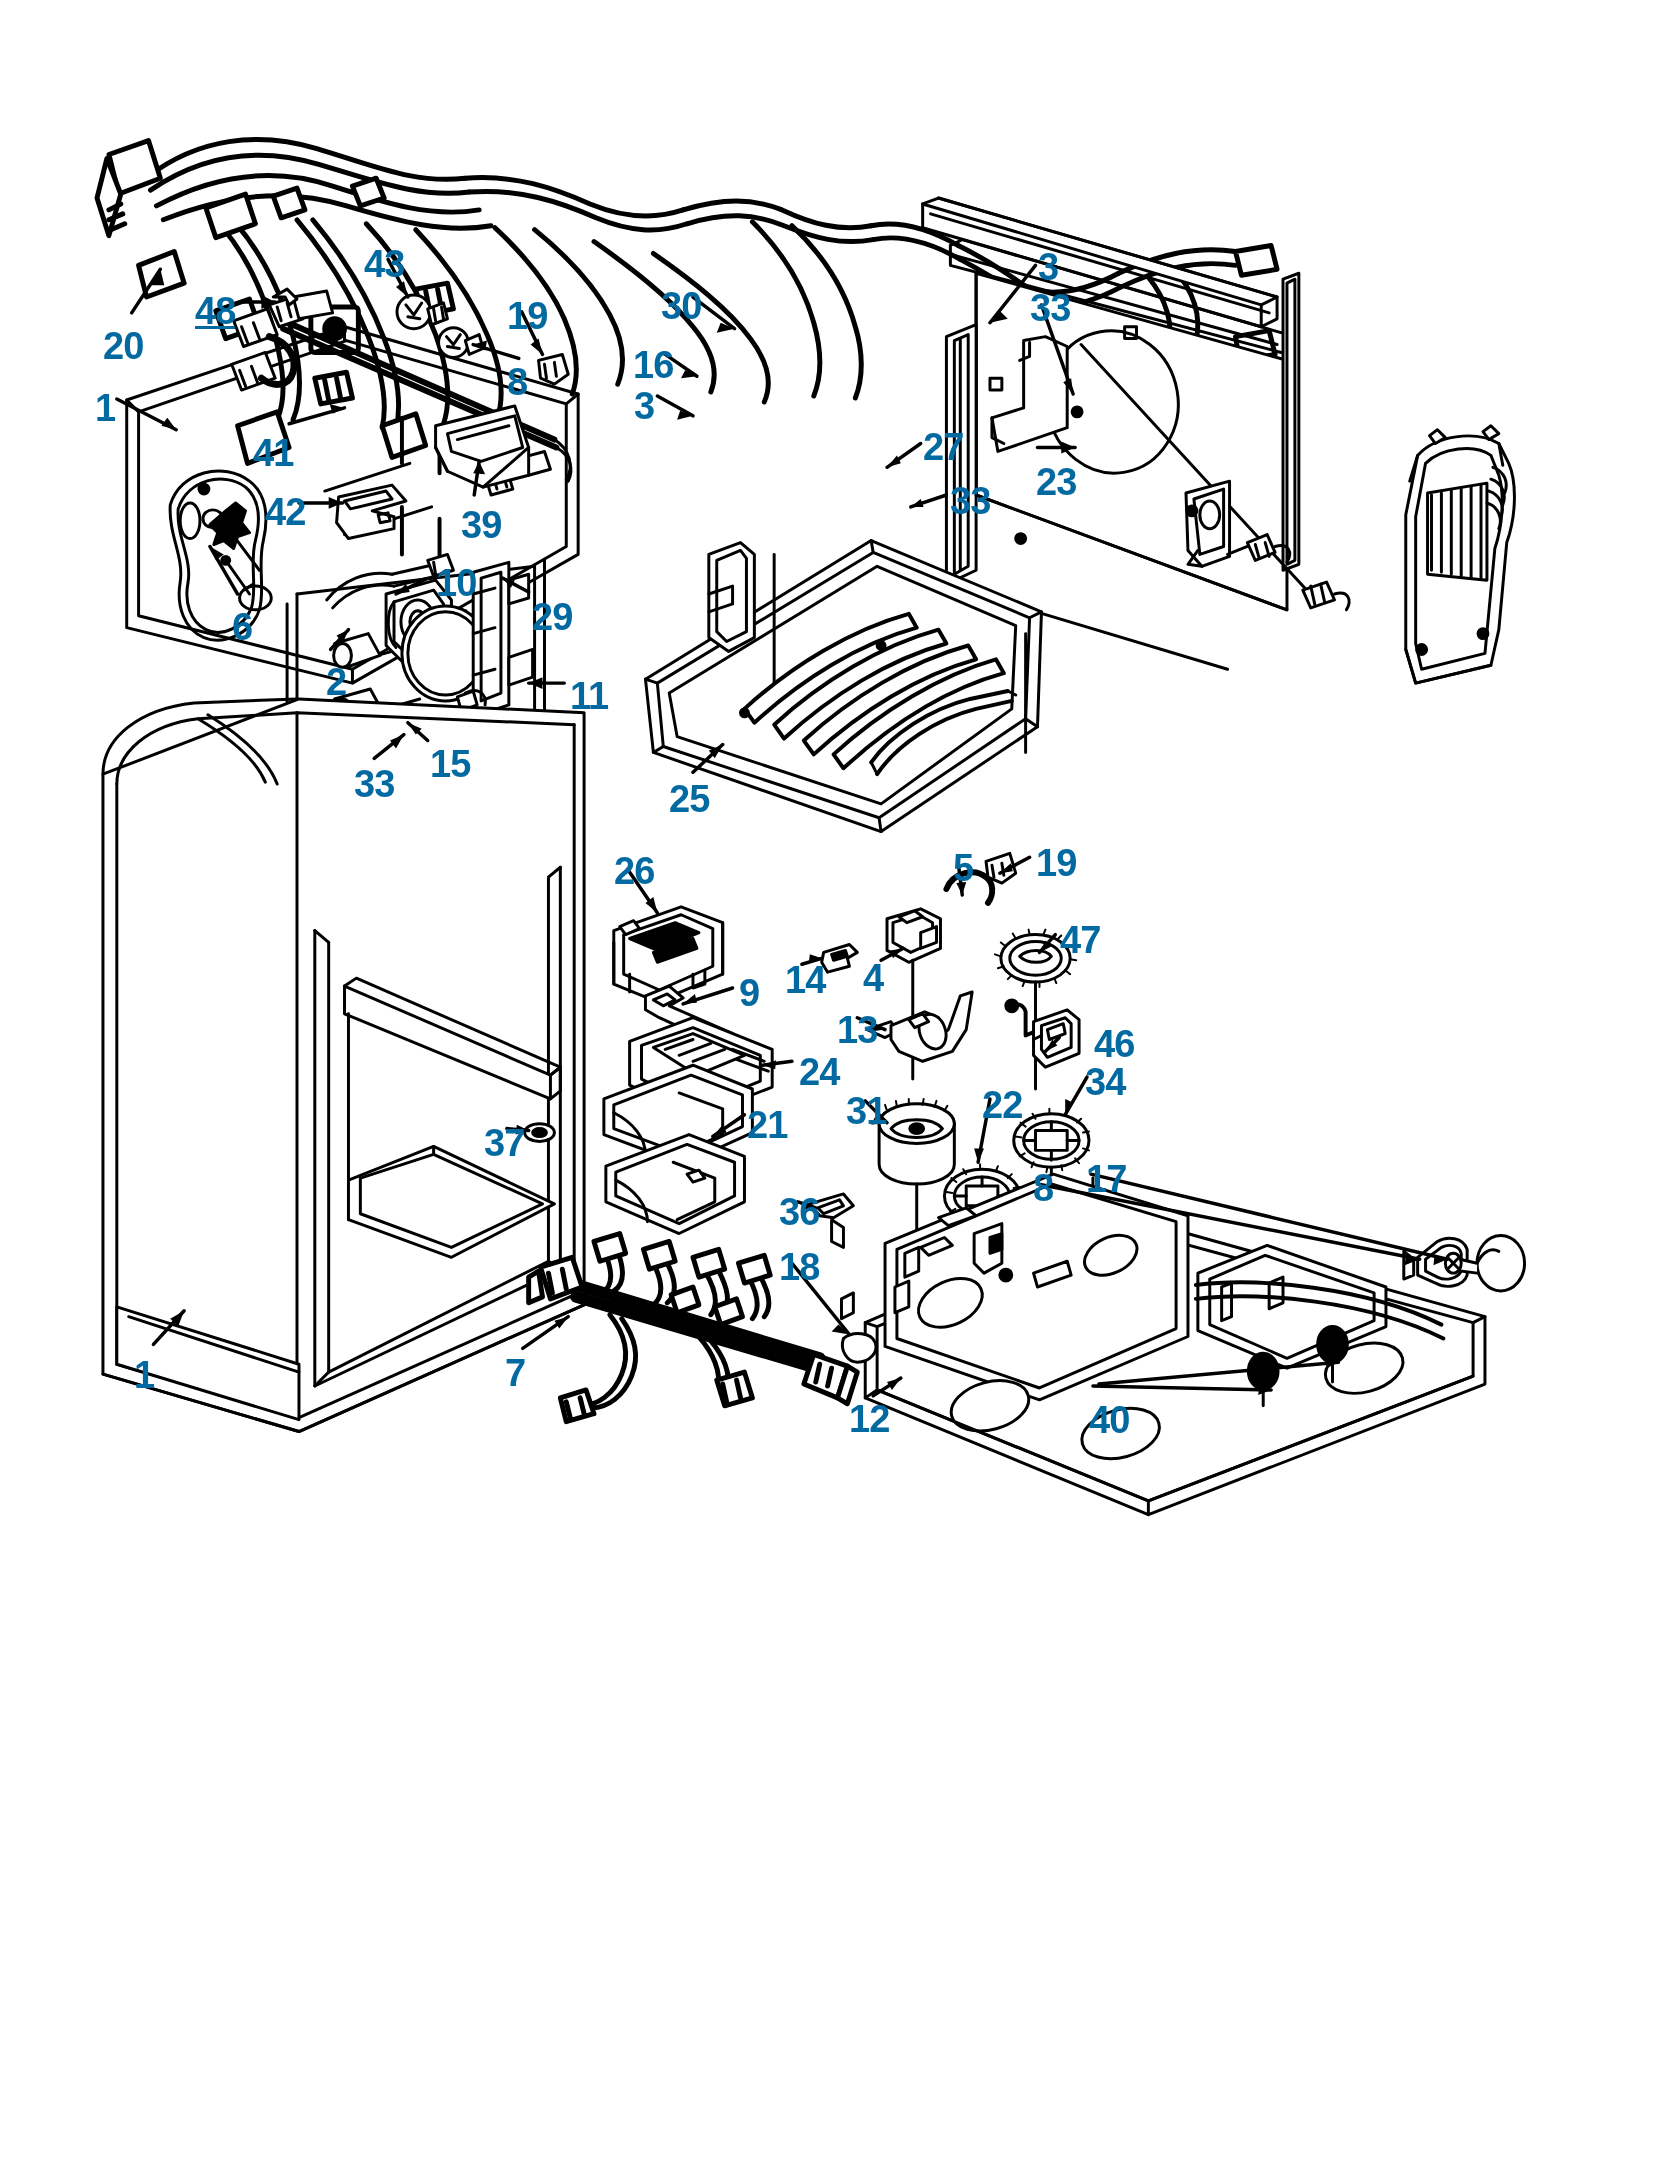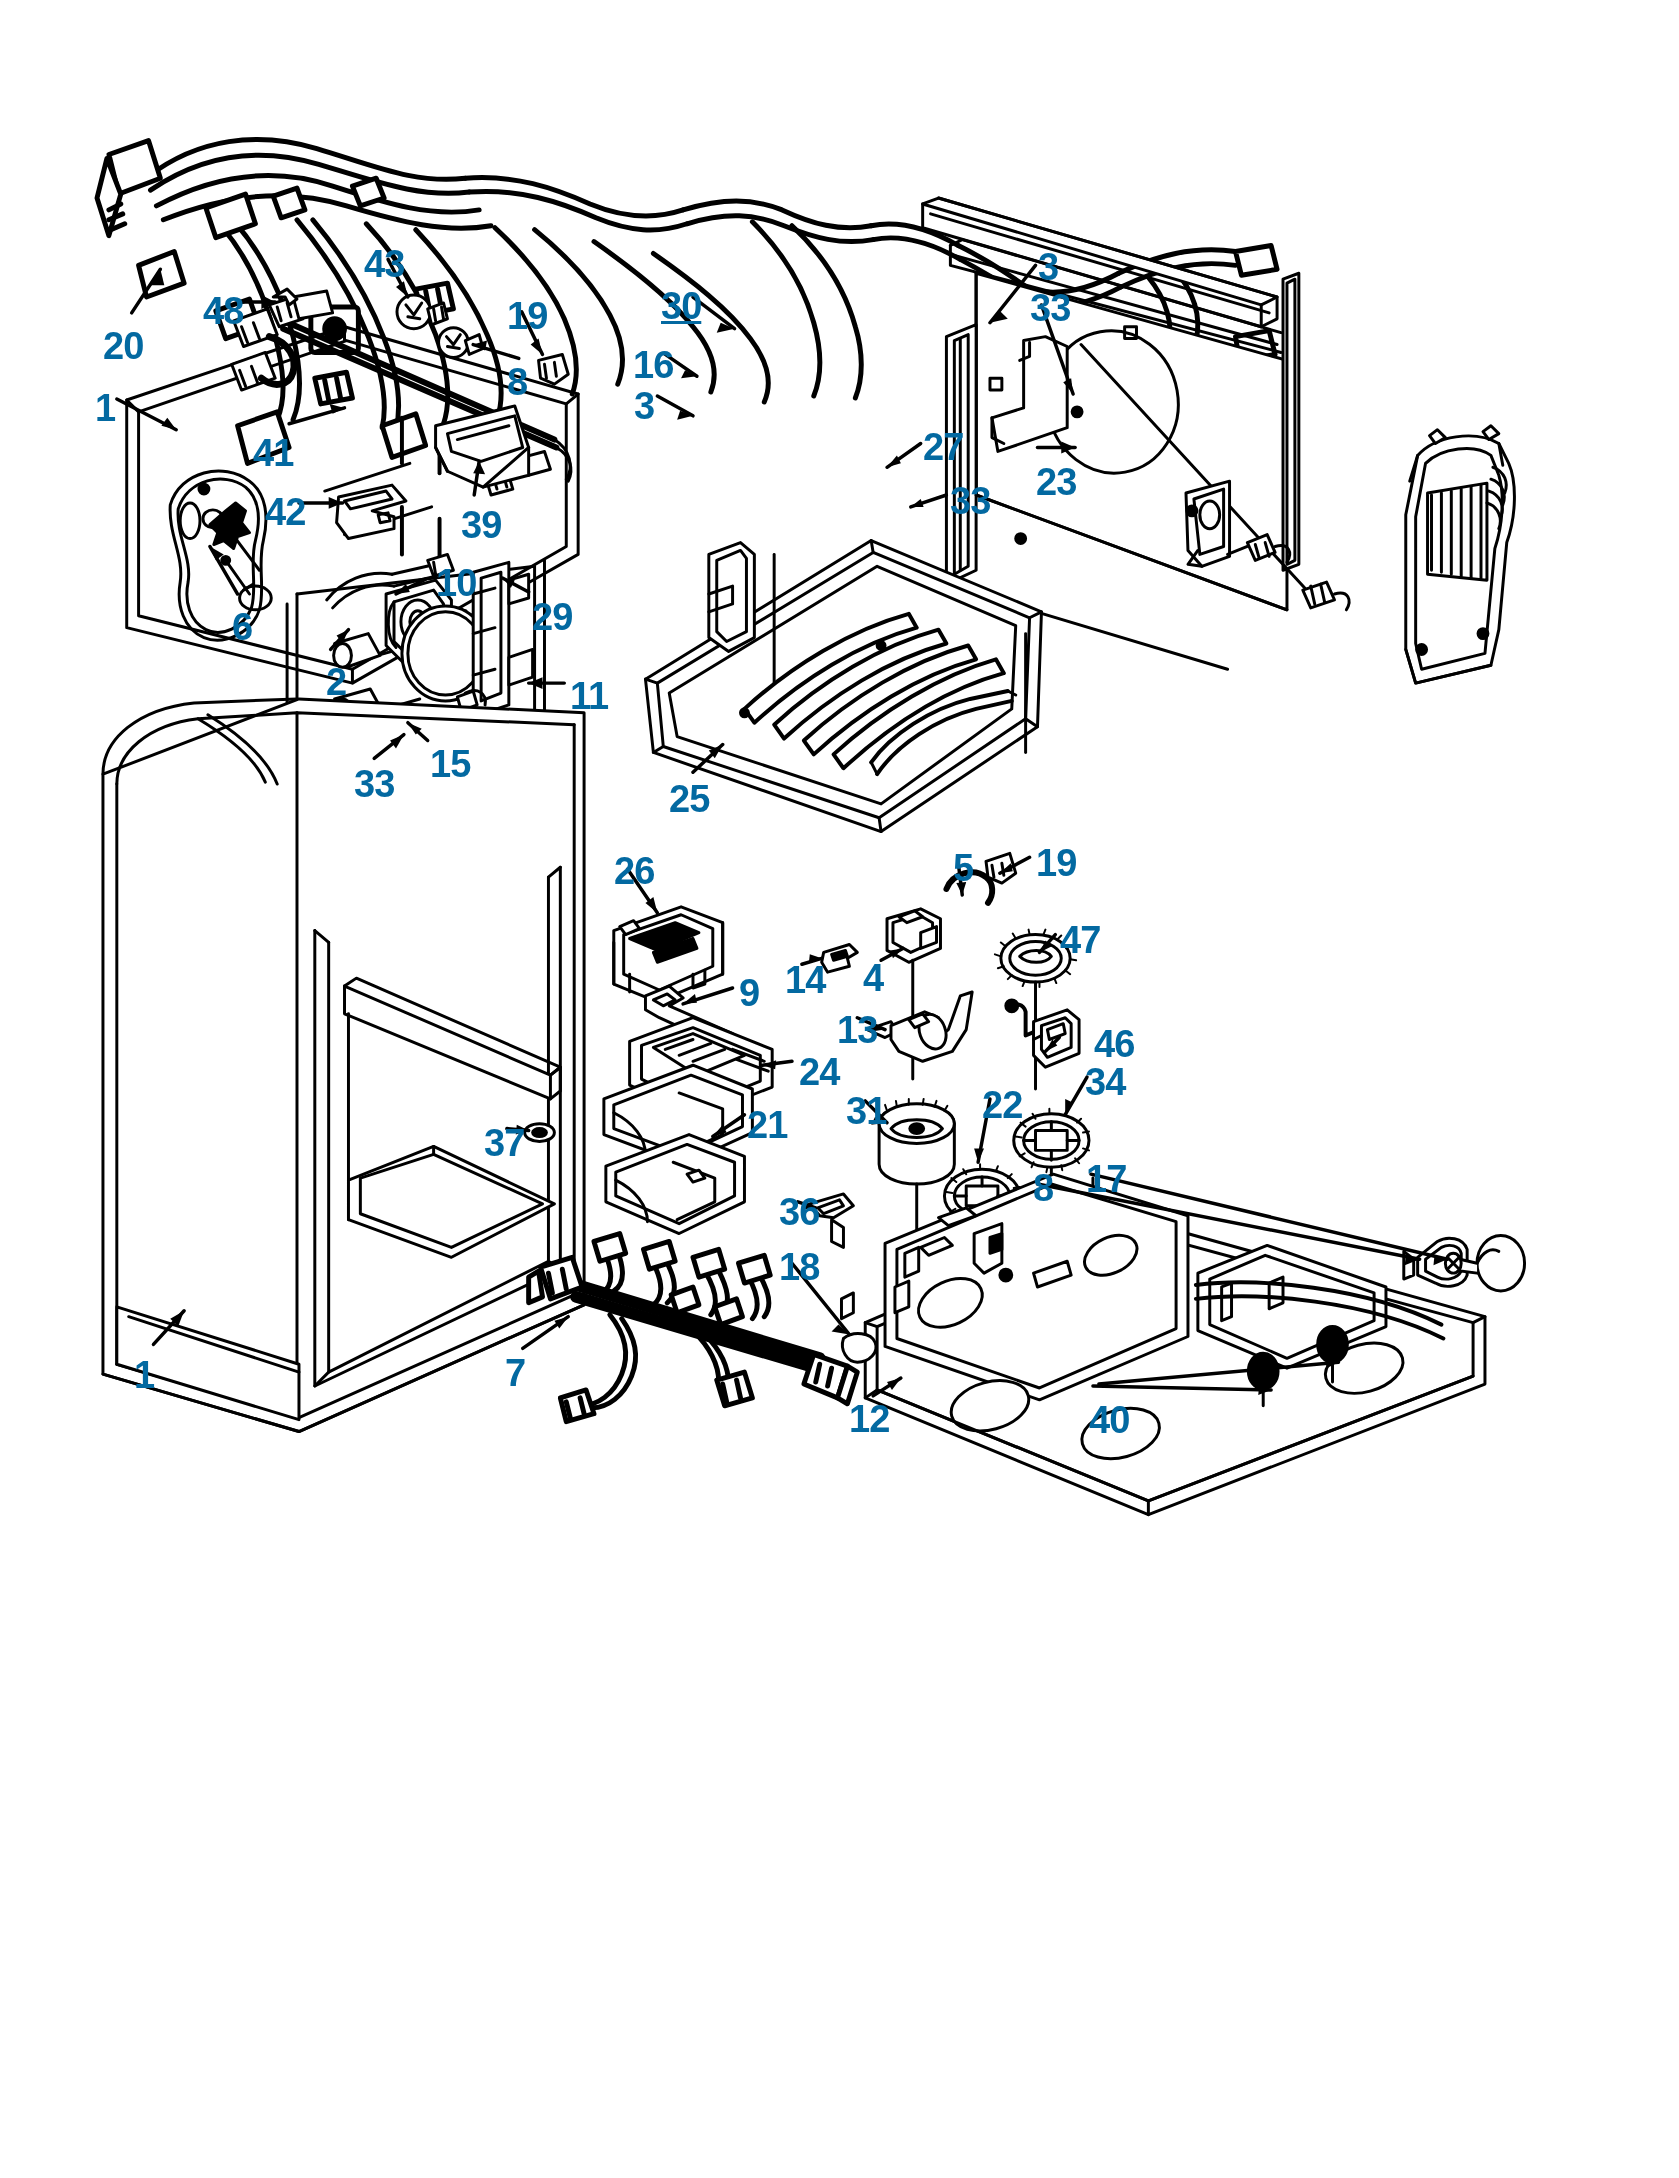--- a/index.html
+++ b/index.html
@@ -685,37 +685,37 @@
           <path d="M1284 1404 L 1272 1398 L 1271 1409 Z" fill="#000" stroke="none"></path>
       <path d="M1110 1398 L 1352 1376"></path>
           <path d="M1352 1376 L 1339 1372 L 1340 1382 Z" fill="#000" stroke="none"></path>
     </g>
   </g>
 </svg>
 
 <div id="callout-layer">
       <div class="callout" style="left: 103px; top: 327px;">20</div>
       <div class="callout" style="left: 364px; top: 245px;">43</div>
-      <div class="callout" style="left: 203px; top: 292px;">48</div>
+      <div class="callout" style="left: 195px; top: 292px; text-decoration: underline;">48</div>
       <div class="callout" style="left: 507px; top: 297px;">19</div>
       <div class="callout" style="left: 507px; top: 363px;">8</div>
       <div class="callout" style="left: 95px; top: 389px;">1</div>
       <div class="callout" style="left: 253px; top: 434px;">41</div>
       <div class="callout" style="left: 265px; top: 493px; text-align: center;">42</div>
       <div class="callout" style="left: 461px; top: 506px;">39</div>
       <div class="callout" style="left: 232px; top: 608px;">6</div>
       <div class="callout" style="left: 428px; top: 564px; margin-left: 8px;">10</div>
       <div class="callout" style="left: 326px; top: 663px;">2</div>
       <div class="callout" style="left: 532px; top: 598px;">29</div>
       <div class="callout" style="left: 570px; top: 677px;">11</div>
       <div class="callout" style="left: 430px; top: 745px;">15</div>
       <div class="callout" style="left: 354px; top: 765px;">33</div>
       <div class="callout" style="left: 134px; top: 1356px;">1</div>
       <div class="callout" style="left: 484px; top: 1124px;">37</div>
-      <div class="callout" style="left: 661px; top: 287px; text-decoration: underline;">30</div>
+      <div class="callout" style="left: 661px; top: 287px;">30</div>
       <div class="callout" style="left: 633px; top: 346px;">16</div>
       <div class="callout" style="left: 634px; top: 387px;">3</div>
       <div class="callout" style="left: 1038px; top: 248px;">3</div>
       <div class="callout" style="left: 1030px; top: 289px;">33</div>
       <div class="callout" style="left: 923px; top: 428px;">27</div>
       <div class="callout" style="left: 950px; top: 482px;">33</div>
       <div class="callout" style="left: 1036px; top: 436px; margin-top: 27px;">23</div>
       <div class="callout" style="left: 669px; top: 780px;">25</div>
       <div class="callout" style="left: 614px; top: 852px;">26</div>
       <div class="callout" style="left: 739px; top: 974px;">9</div>

